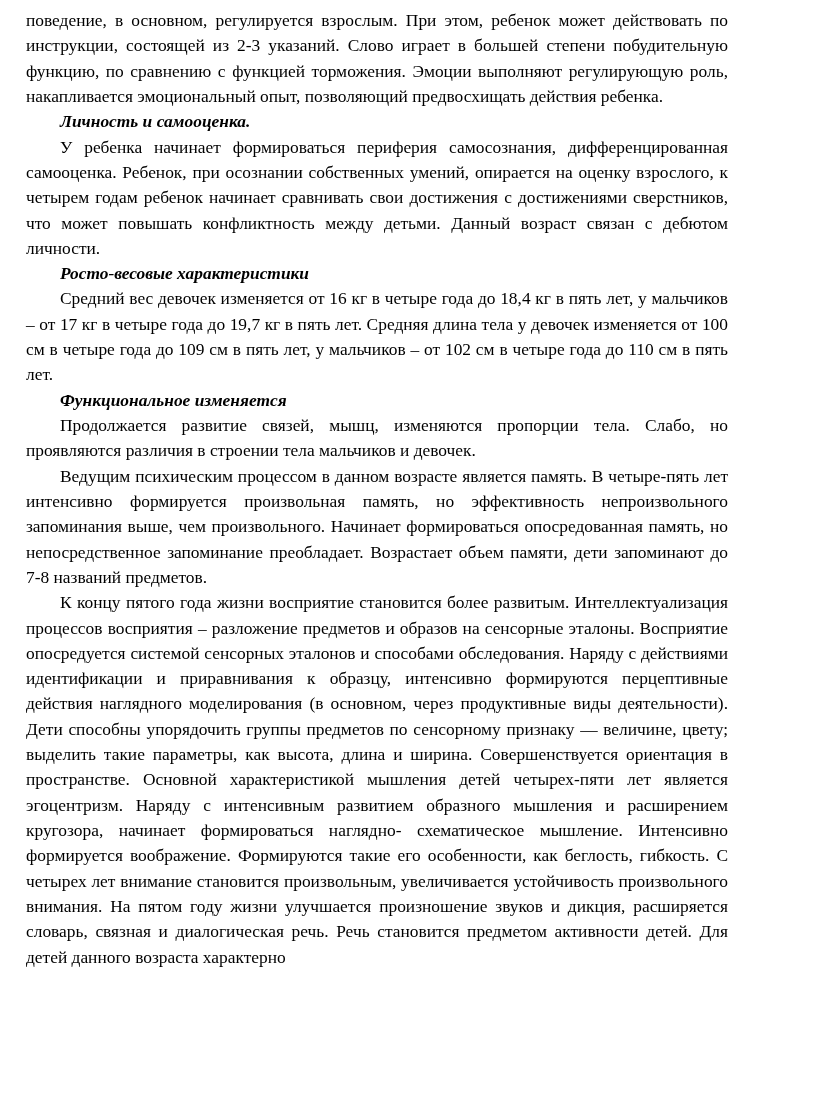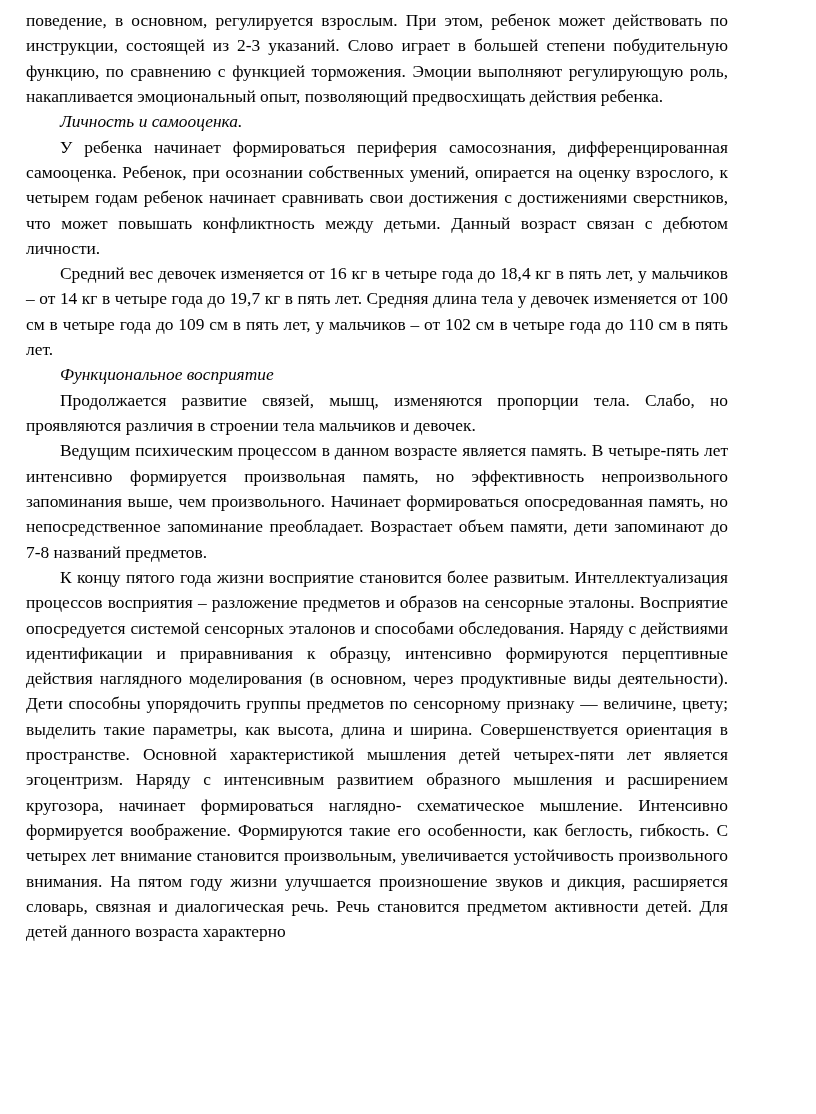--- a/index.html
+++ b/index.html
@@ -30,21 +30,21 @@
   p.indent {
     text-indent: 34px;
   }
   p.noindent {
     text-indent: 0;
   }
   .bold {
     font-weight: bold;
   }
   .bolditalic {
-    font-weight: normal;
+    font-weight: bold;
     font-style: italic;
   }
   
   p.heading {
     text-align: left;
   }
   p.heading-justify {
     text-align: justify;
   }
 </style>
@@ -53,24 +53,25 @@
 
 <div class="page">
 
   <p class="noindent">поведение, в основном, регулируется взрослым. При этом, ребенок может действовать по инструкции, состоящей из 2-3 указаний. Слово играет в большей степени побудительную функцию, по сравнению с функцией торможения. Эмоции выполняют регулирующую роль, накапливается эмоциональный опыт, позволяющий предвосхищать действия ребенка.</p>
 
   <p class="indent bolditalic heading">Личность и самооценка.</p>
 
   <p class="indent">У ребенка начинает формироваться периферия самосознания, дифференцированная самооценка. Ребенок, при осознании собственных умений, опирается на оценку взрослого, к четырем годам ребенок начинает сравнивать свои достижения с достижениями сверстников, что может повышать конфликтность между детьми. Данный возраст связан с дебютом личности.</p>
 
 
+  <p class="indent bolditalic heading">Росто-весовые характеристики</p>
 
-  <p class="indent">Средний вес девочек изменяется от 16 кг в четыре года до 18,4 кг в пять лет, у мальчиков – от 14 кг в четыре года до 19,7 кг в пять лет. Средняя длина тела у девочек изменяется от 100 см в четыре года до 109 см в пять лет, у мальчиков – от 102 см в четыре года до 110 см в пять лет.</p>
+  <p class="indent">Средний вес девочек изменяется от 16 кг в четыре года до 18,4 кг в пять лет, у мальчиков – от 17 кг в четыре года до 19,7 кг в пять лет. Средняя длина тела у девочек изменяется от 100 см в четыре года до 109 см в пять лет, у мальчиков – от 102 см в четыре года до 110 см в пять лет.</p>
 
-  <p class="indent bolditalic heading">Функциональное восприятие</p>
+  <p class="indent bolditalic heading">Функциональное изменяется</p>
 
 
   <p class="indent">Продолжается развитие связей, мышц, изменяются пропорции тела. Слабо,  но проявляются различия в строении тела мальчиков и девочек.</p>
 
 
   <p class="indent">Ведущим психическим процессом в данном возрасте является память. В четыре-пять лет интенсивно формируется произвольная память, но эффективность непроизвольного запоминания выше, чем произвольного. Начинает формироваться опосредованная память, но непосредственное запоминание преобладает. Возрастает объем памяти, дети запоминают до 7-8 названий предметов.</p>
 
   <p class="indent">К концу пятого года жизни восприятие становится более развитым. Интеллектуализация процессов восприятия – разложение предметов и образов на сенсорные эталоны. Восприятие опосредуется системой сенсорных эталонов и способами обследования. Наряду с действиями идентификации и приравнивания к образцу, интенсивно формируются перцептивные действия наглядного моделирования (в основном, через продуктивные виды деятельности). Дети способны упорядочить группы предметов по сенсорному признаку — величине, цвету; выделить такие параметры, как высота, длина и ширина. Совершенствуется ориентация в пространстве. Основной характеристикой мышления детей четырех-пяти лет является эгоцентризм. Наряду с интенсивным развитием образного мышления и расширением кругозора, начинает формироваться наглядно- схематическое мышление. Интенсивно формируется воображение. Формируются такие его особенности, как беглость, гибкость. С четырех лет внимание становится произвольным, увеличивается устойчивость произвольного внимания. На пятом году жизни улучшается произношение звуков и дикция, расширяется словарь, связная и диалогическая речь. Речь становится предметом активности детей. Для детей данного возраста характерно</p>
 
 </div>

